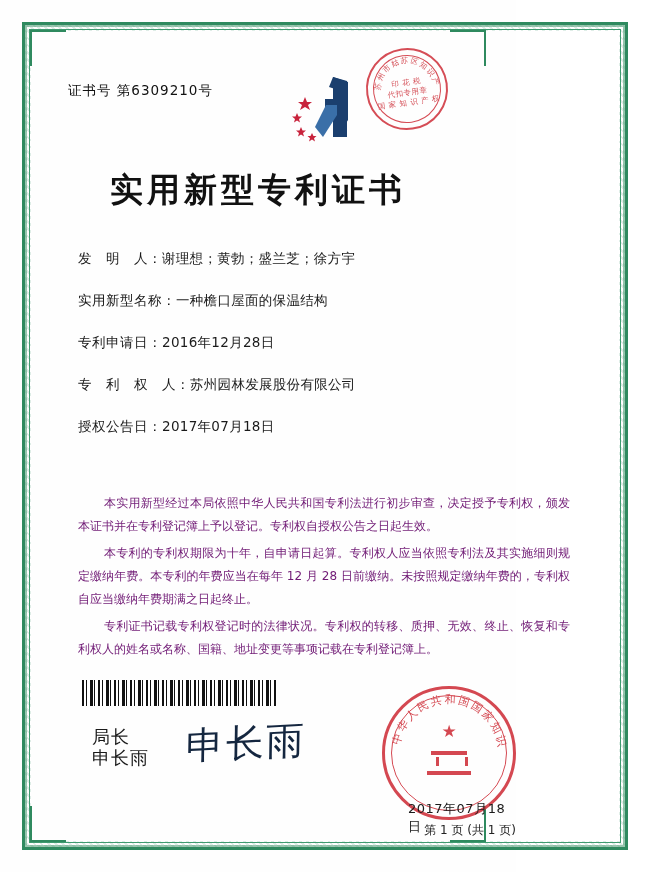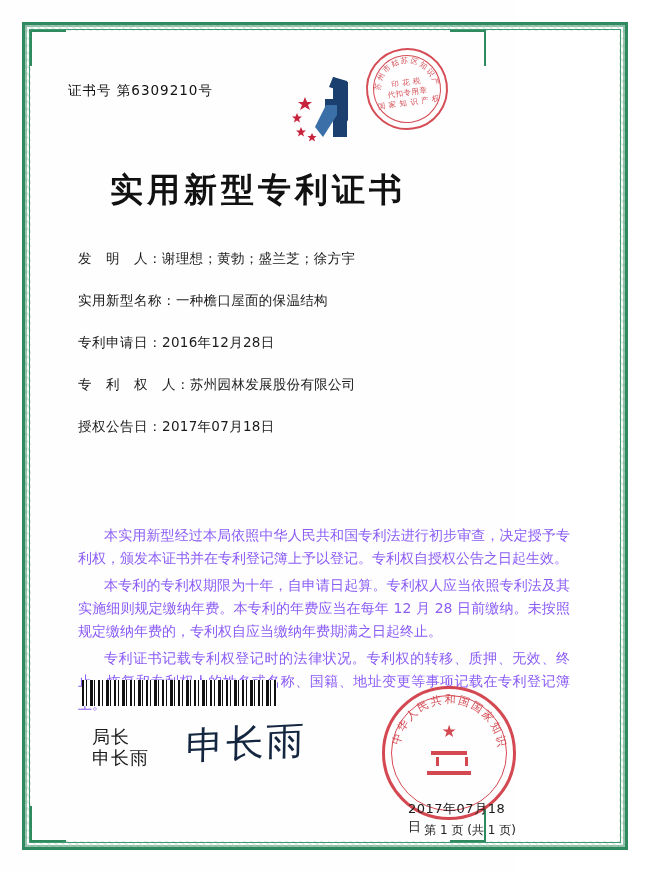--- a/index.html
+++ b/index.html
@@ -144,26 +144,26 @@
     white-space: pre;
     letter-spacing: 0.5px;
   }
   .field-value {
     letter-spacing: 0.3px;
   }
 
   
   .body-text {
     position: absolute;
-    left: 78px; top: 524px;
+    left: 78px; top: 492px;
     width: 492px;
-    font-size: 14px;
+    font-size: 12px;
     line-height: 23px;
     text-align: justify;
-    color: #8b5cf6;
+    color: #701a75;
   }
   .body-text p {
     margin: 0 0 4px 0;
     text-indent: 26px;
   }
 
   
   .barcode {
     position: absolute;
     left: 82px; top: 680px;

